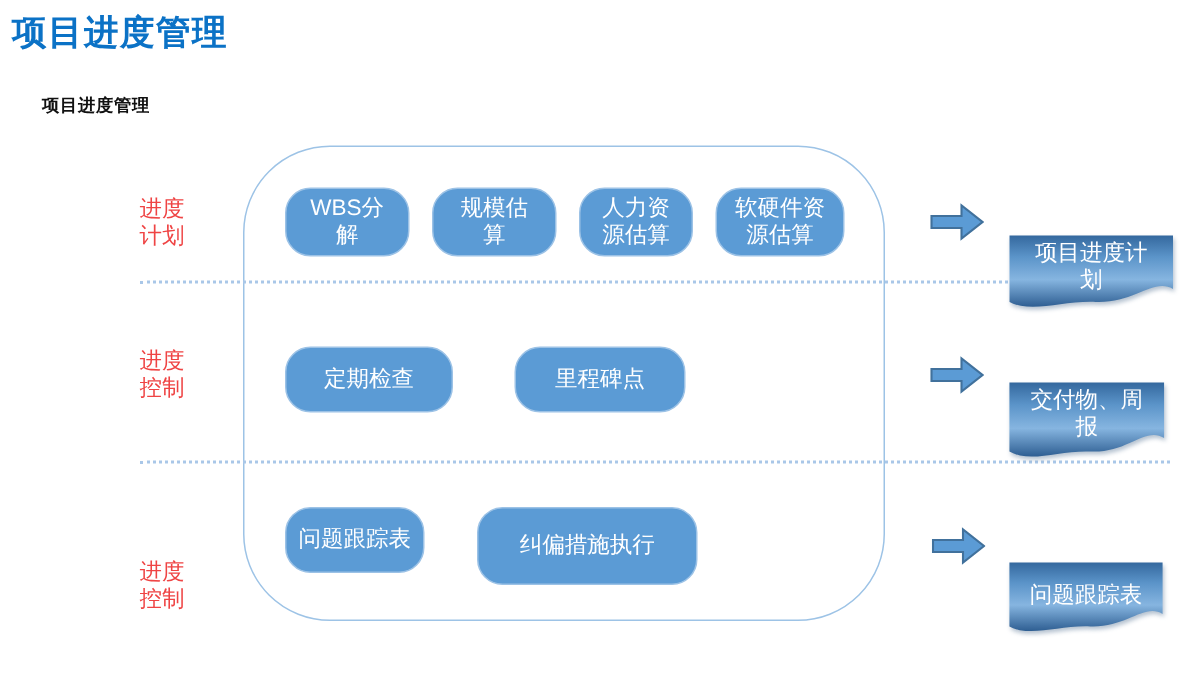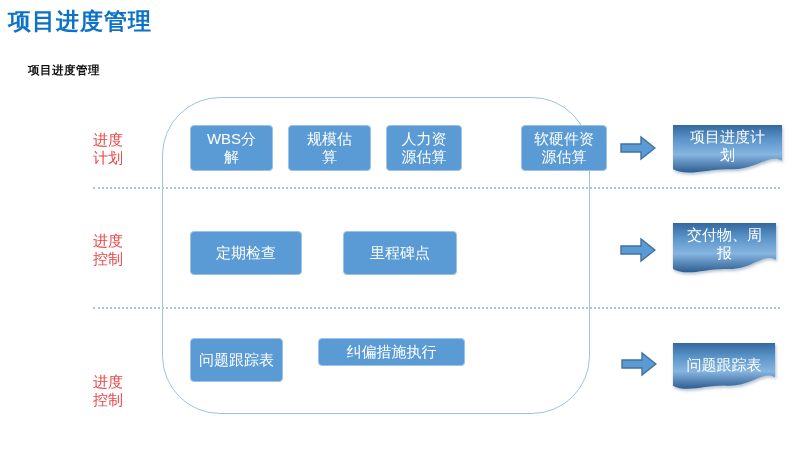--- a/index.html
+++ b/index.html
@@ -20,47 +20,47 @@
   .dotline.l1{top:187px;}
   .dotline.l2{top:307px;}
 
   .rowlabel{position:absolute;left:93px;width:34px;font-size:15px;line-height:18px;
             color:#ef4444;font-weight:500;word-break:break-all;text-align:left;}
   .rowlabel.r1{top:131px;}
   .rowlabel.r2{top:232px;}
   .rowlabel.r3{top:337px;margin-top:36px;}
 
   .box{position:absolute;background:#5B9BD5;border:1.5px solid #9CC2E6;
-       border-radius:4px;color:#fff;font-size:15px;line-height:18px;
+       border-radius:17px;color:#fff;font-size:15px;line-height:18px;
        display:flex;align-items:center;justify-content:center;text-align:center;
        box-sizing:border-box;}
   .box span{display:block;}
 
   
   .b11{left:190px;top:125px;width:83px;height:46px;}
   .b11 span{max-width:56px;}
   .b12{left:288px;top:125px;width:83px;height:46px;}
   .b12 span{max-width:56px;}
   .b13{left:386px;top:125px;width:76px;height:46px;}
   .b13 span{max-width:56px;}
-  .b14{left:477px;top:125px;width:86px;height:46px;margin-left:44px;}
+  .b14{left:477px;top:125px;width:86px;height:46px;}
   .b14 span{max-width:66px;}
   
   .b21{left:190px;top:231px;width:112px;height:44px;}
   .b22{left:343px;top:231px;width:114px;height:44px;}
   
   .b31{left:190px;top:338px;width:93px;height:44px;}
-  .b32{left:318px;top:338px;width:147px;height:28px;}
+  .b32{left:318px;top:338px;width:147px;height:52px;}
 
   .arrow{position:absolute;width:36px;height:26px;}
   .arrow.a1{left:620px;top:135px;}
   .arrow.a2{left:620px;top:237px;}
   .arrow.a3{left:621px;top:351px;}
 
-  .doc{position:absolute;}
+  .doc{position:absolute;margin-top:32px;}
   .doc svg{position:absolute;left:0;top:0;width:100%;height:100%;
            filter:drop-shadow(1px 2px 1.5px rgba(90,120,150,0.45));}
   .doc .doctext{position:absolute;left:0;right:0;top:4px;margin:0 auto;
                 max-width:78px;color:#fff;font-size:15px;line-height:18px;
                 text-align:center;}
   .doc.d1{left:672px;top:124px;width:111px;height:54px;}
   .doc.d2{left:672px;top:222px;width:105px;height:56px;}
   .doc.d3{left:672px;top:342px;width:104px;height:52px;}
   .doc.d3 .doctext{top:14px;}
 </style>

